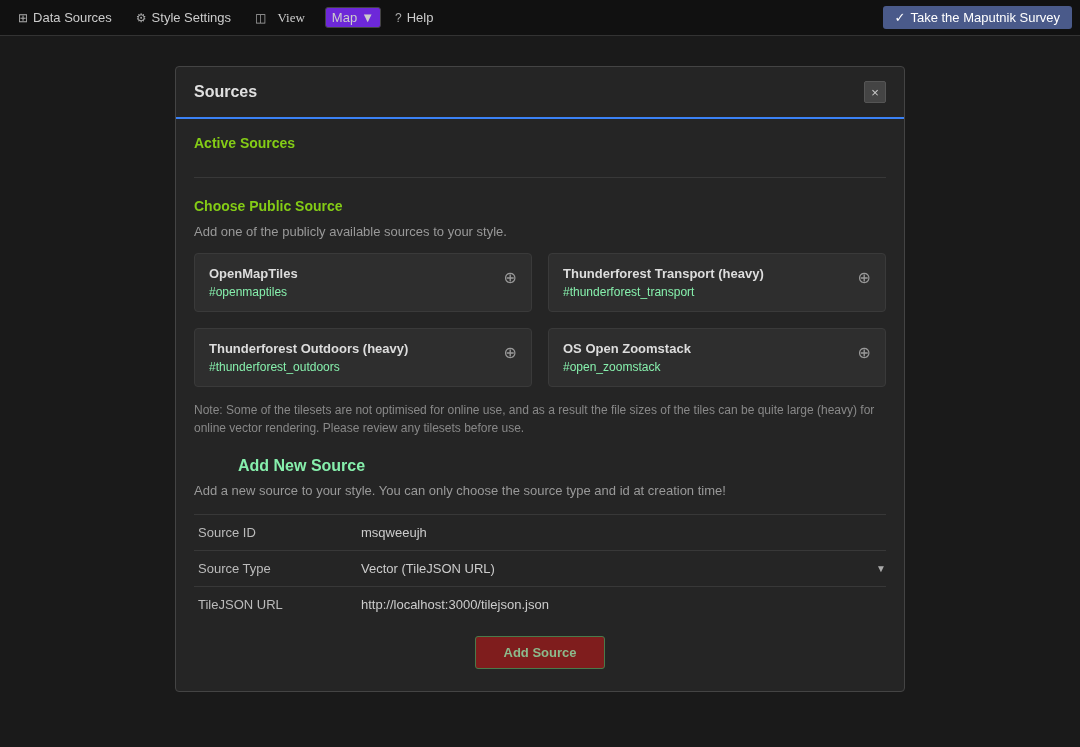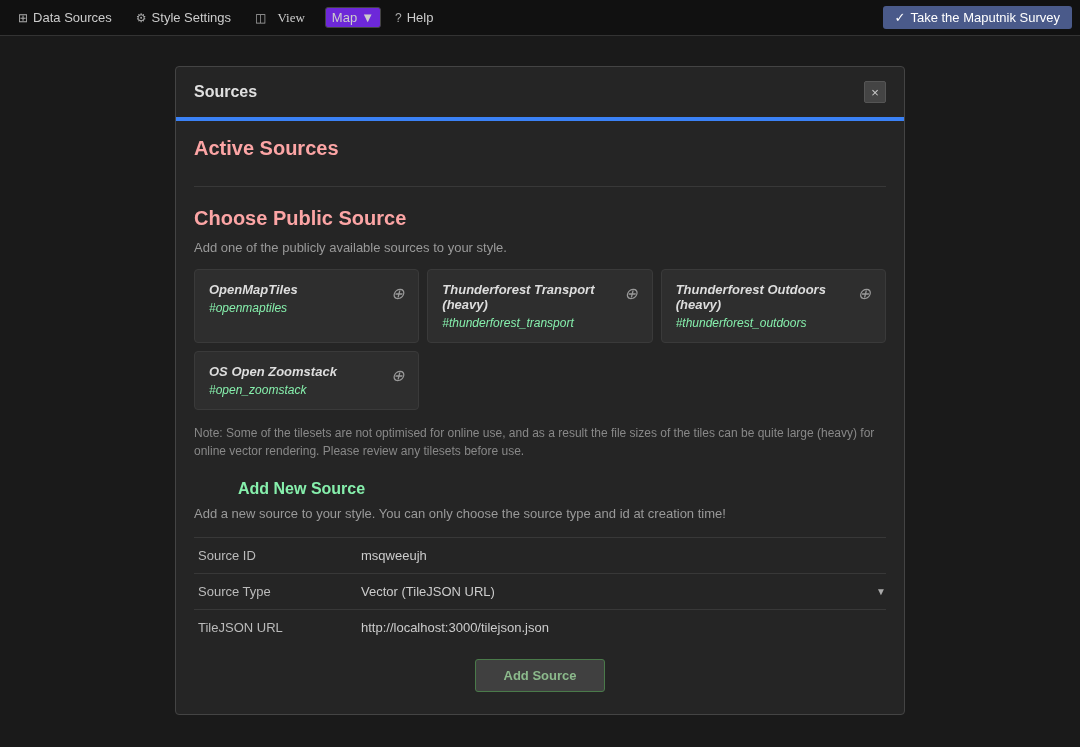--- a/index.html
+++ b/index.html
@@ -89,21 +89,21 @@
       max-height: 680px;
       overflow-y: auto;
       position: relative;
     }
 
     .modal-header {
       display: flex;
       justify-content: space-between;
       align-items: center;
       padding: 14px 18px 14px 18px;
-      border-bottom: 4px solid #3b82f6;
+      border-bottom: 2px solid #3b82f6;
     }
     .modal-title {
       font-size: 16px;
       font-weight: bold;
       color: #e0e0e0;
     }
     .modal-close {
       background: #444;
       border: 1px solid #555;
       color: #ccc;
@@ -116,39 +116,38 @@
       font-size: 13px;
       border-radius: 2px;
     }
 
     .modal-body {
       padding: 16px 18px;
     }
 
     
     .section-title {
-      font-size: 20px;
+      font-size: 14px;
       font-weight: bold;
-      color: #fca5a5;
+      color: #84cc16;
       margin-bottom: 10px;
     }
 
     .section-subtitle {
       font-size: 13px;
       color: #999;
       margin-bottom: 14px;
     }
 
     
     .source-grid {
       display: grid;
-      grid-template-columns: 1fr 1fr 1fr;
-      gap: 8px;
+      grid-template-columns: 1fr 1fr;
+      gap: 16px;
       margin-bottom: 14px;
-      font-style: italic;
     }
     .source-card {
       background: #2e2e2e;
       border: 1px solid #3a3a3a;
       border-radius: 4px;
       padding: 12px 14px;
       display: flex;
       justify-content: space-between;
       align-items: flex-start;
       cursor: pointer;
@@ -217,21 +216,21 @@
       flex: 1;
       display: flex;
       align-items: center;
       justify-content: space-between;
     }
     .form-select-arrow { color: #aaa; font-size: 10px; }
 
     .add-source-btn {
       display: block;
       margin: 14px auto 6px auto;
-      background: #404040;
+      background: #7f1d1d;
       color: #8cba8c;
       border: 1px solid #4a7a4a;
       padding: 8px 28px;
       border-radius: 3px;
       cursor: pointer;
       font-size: 13px;
       font-weight: 600;
     }
   </style>
 </head>

